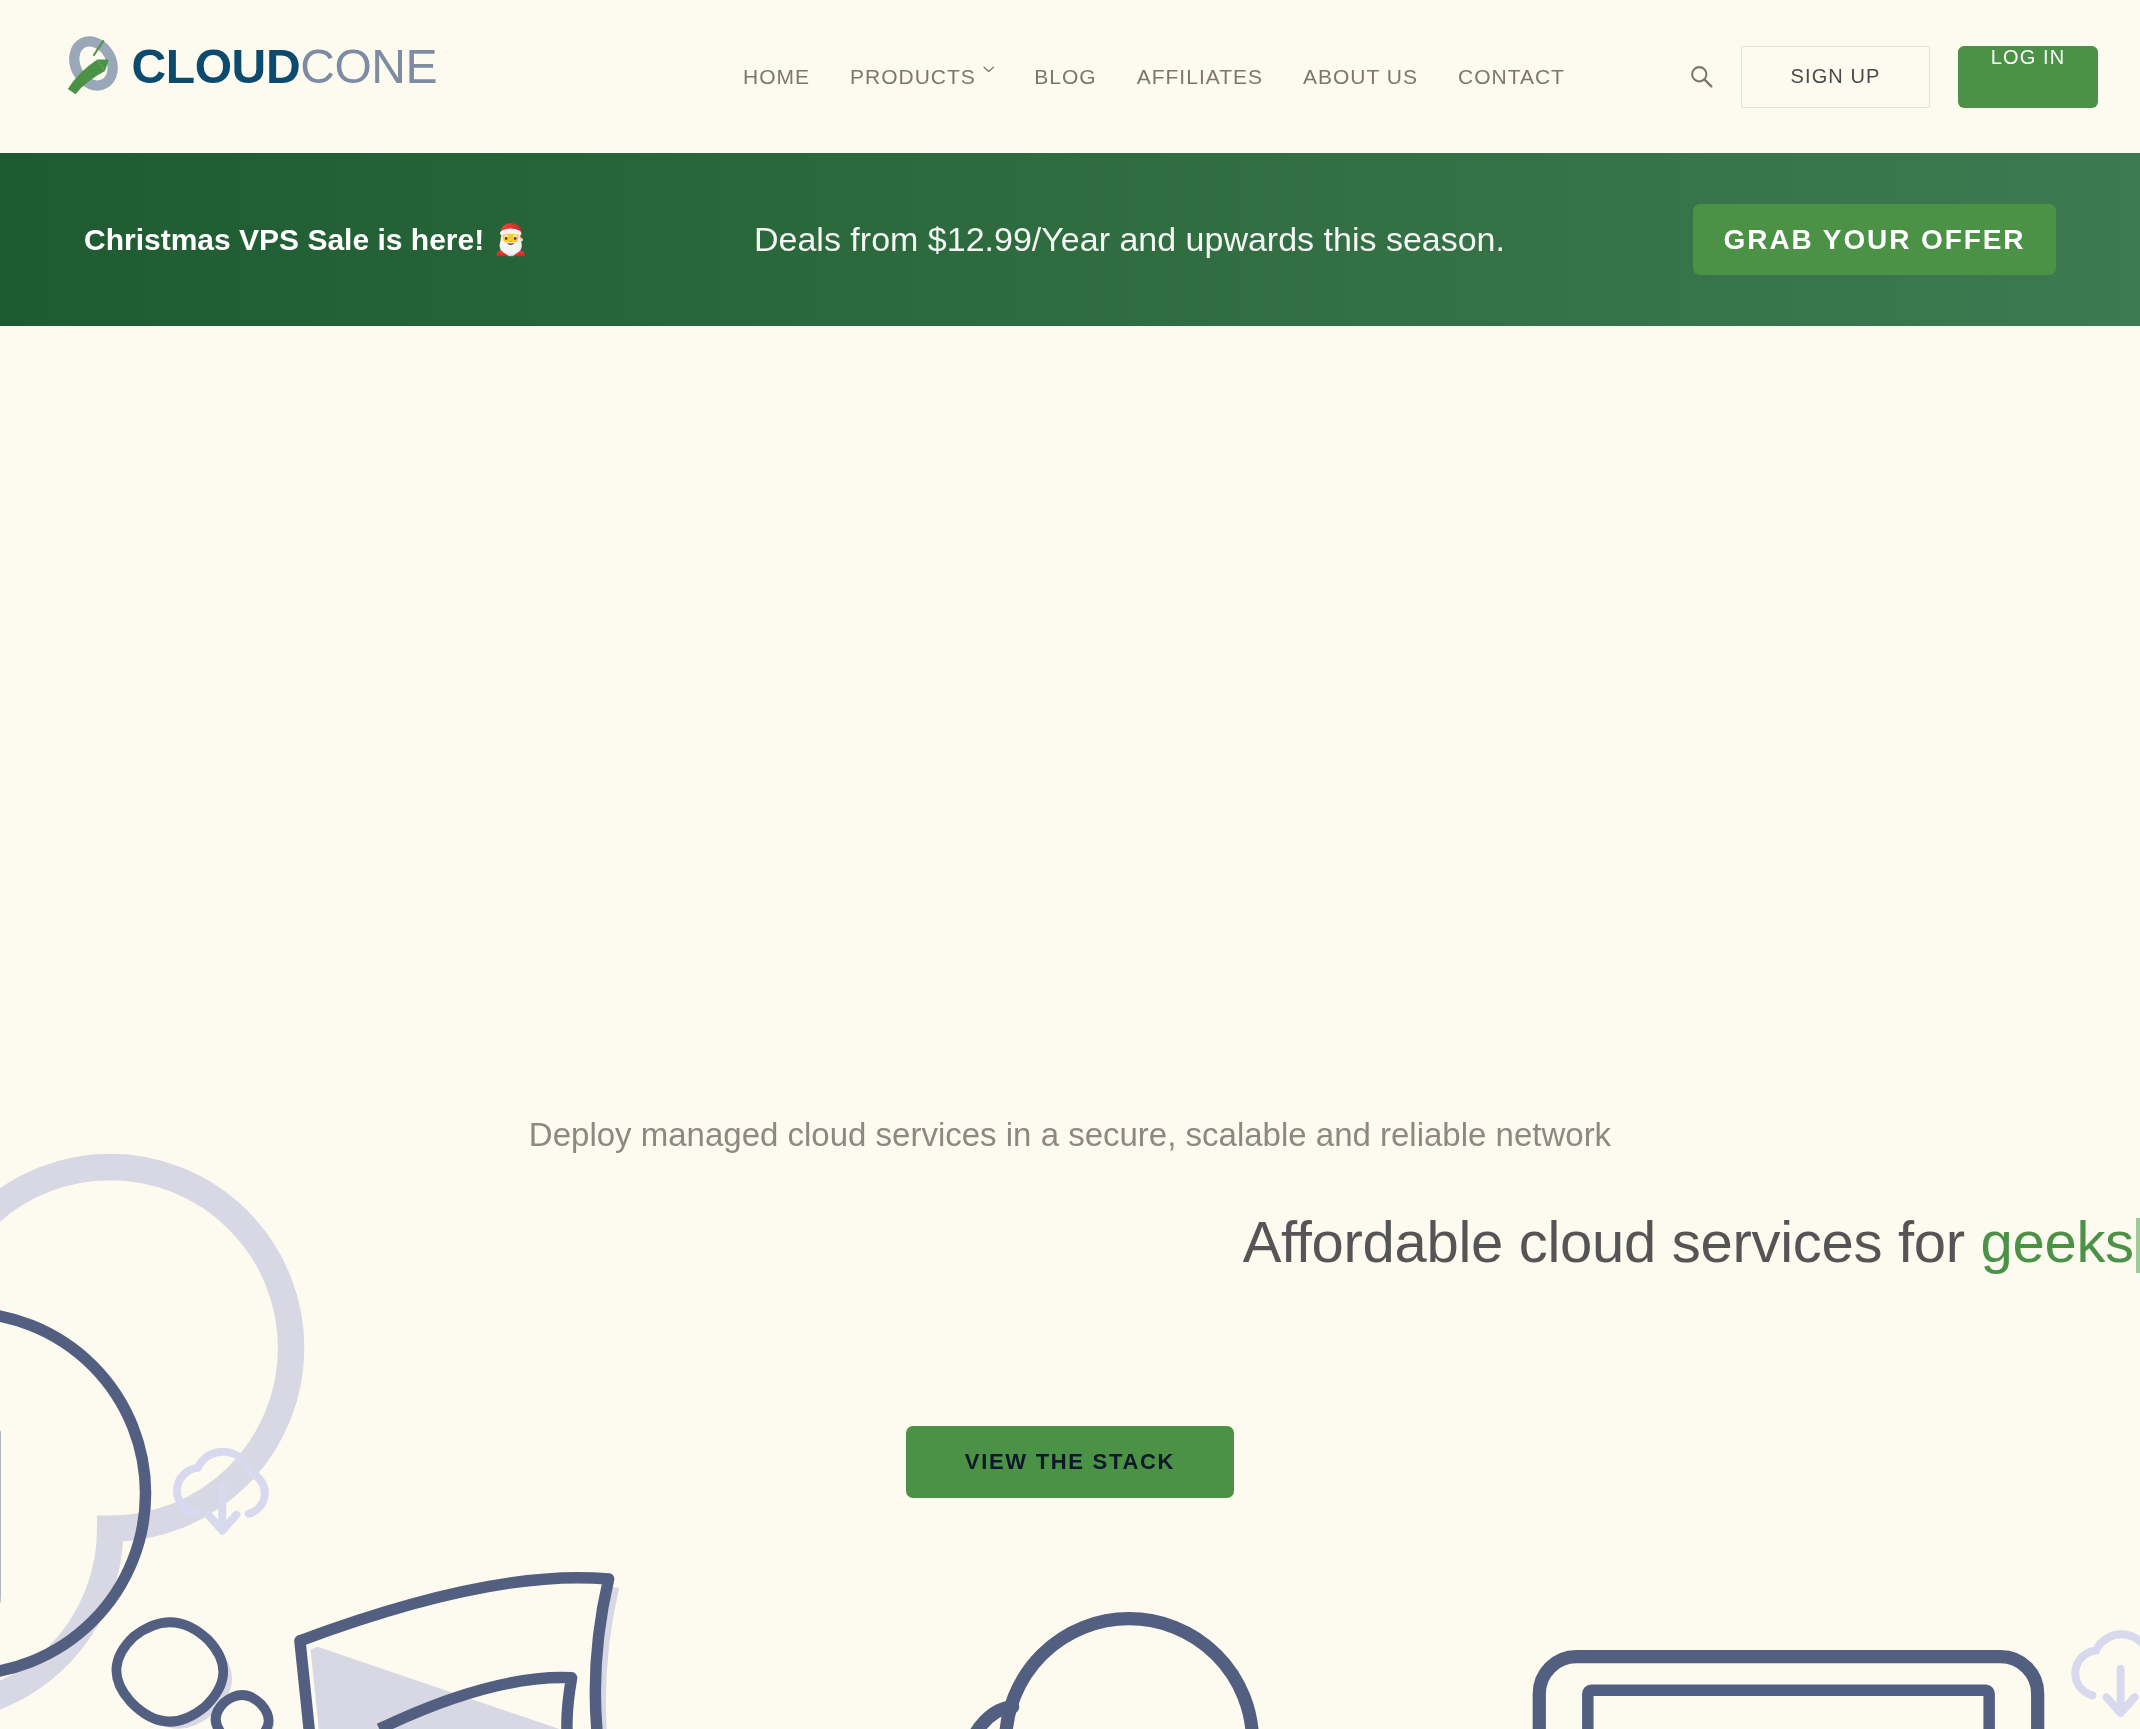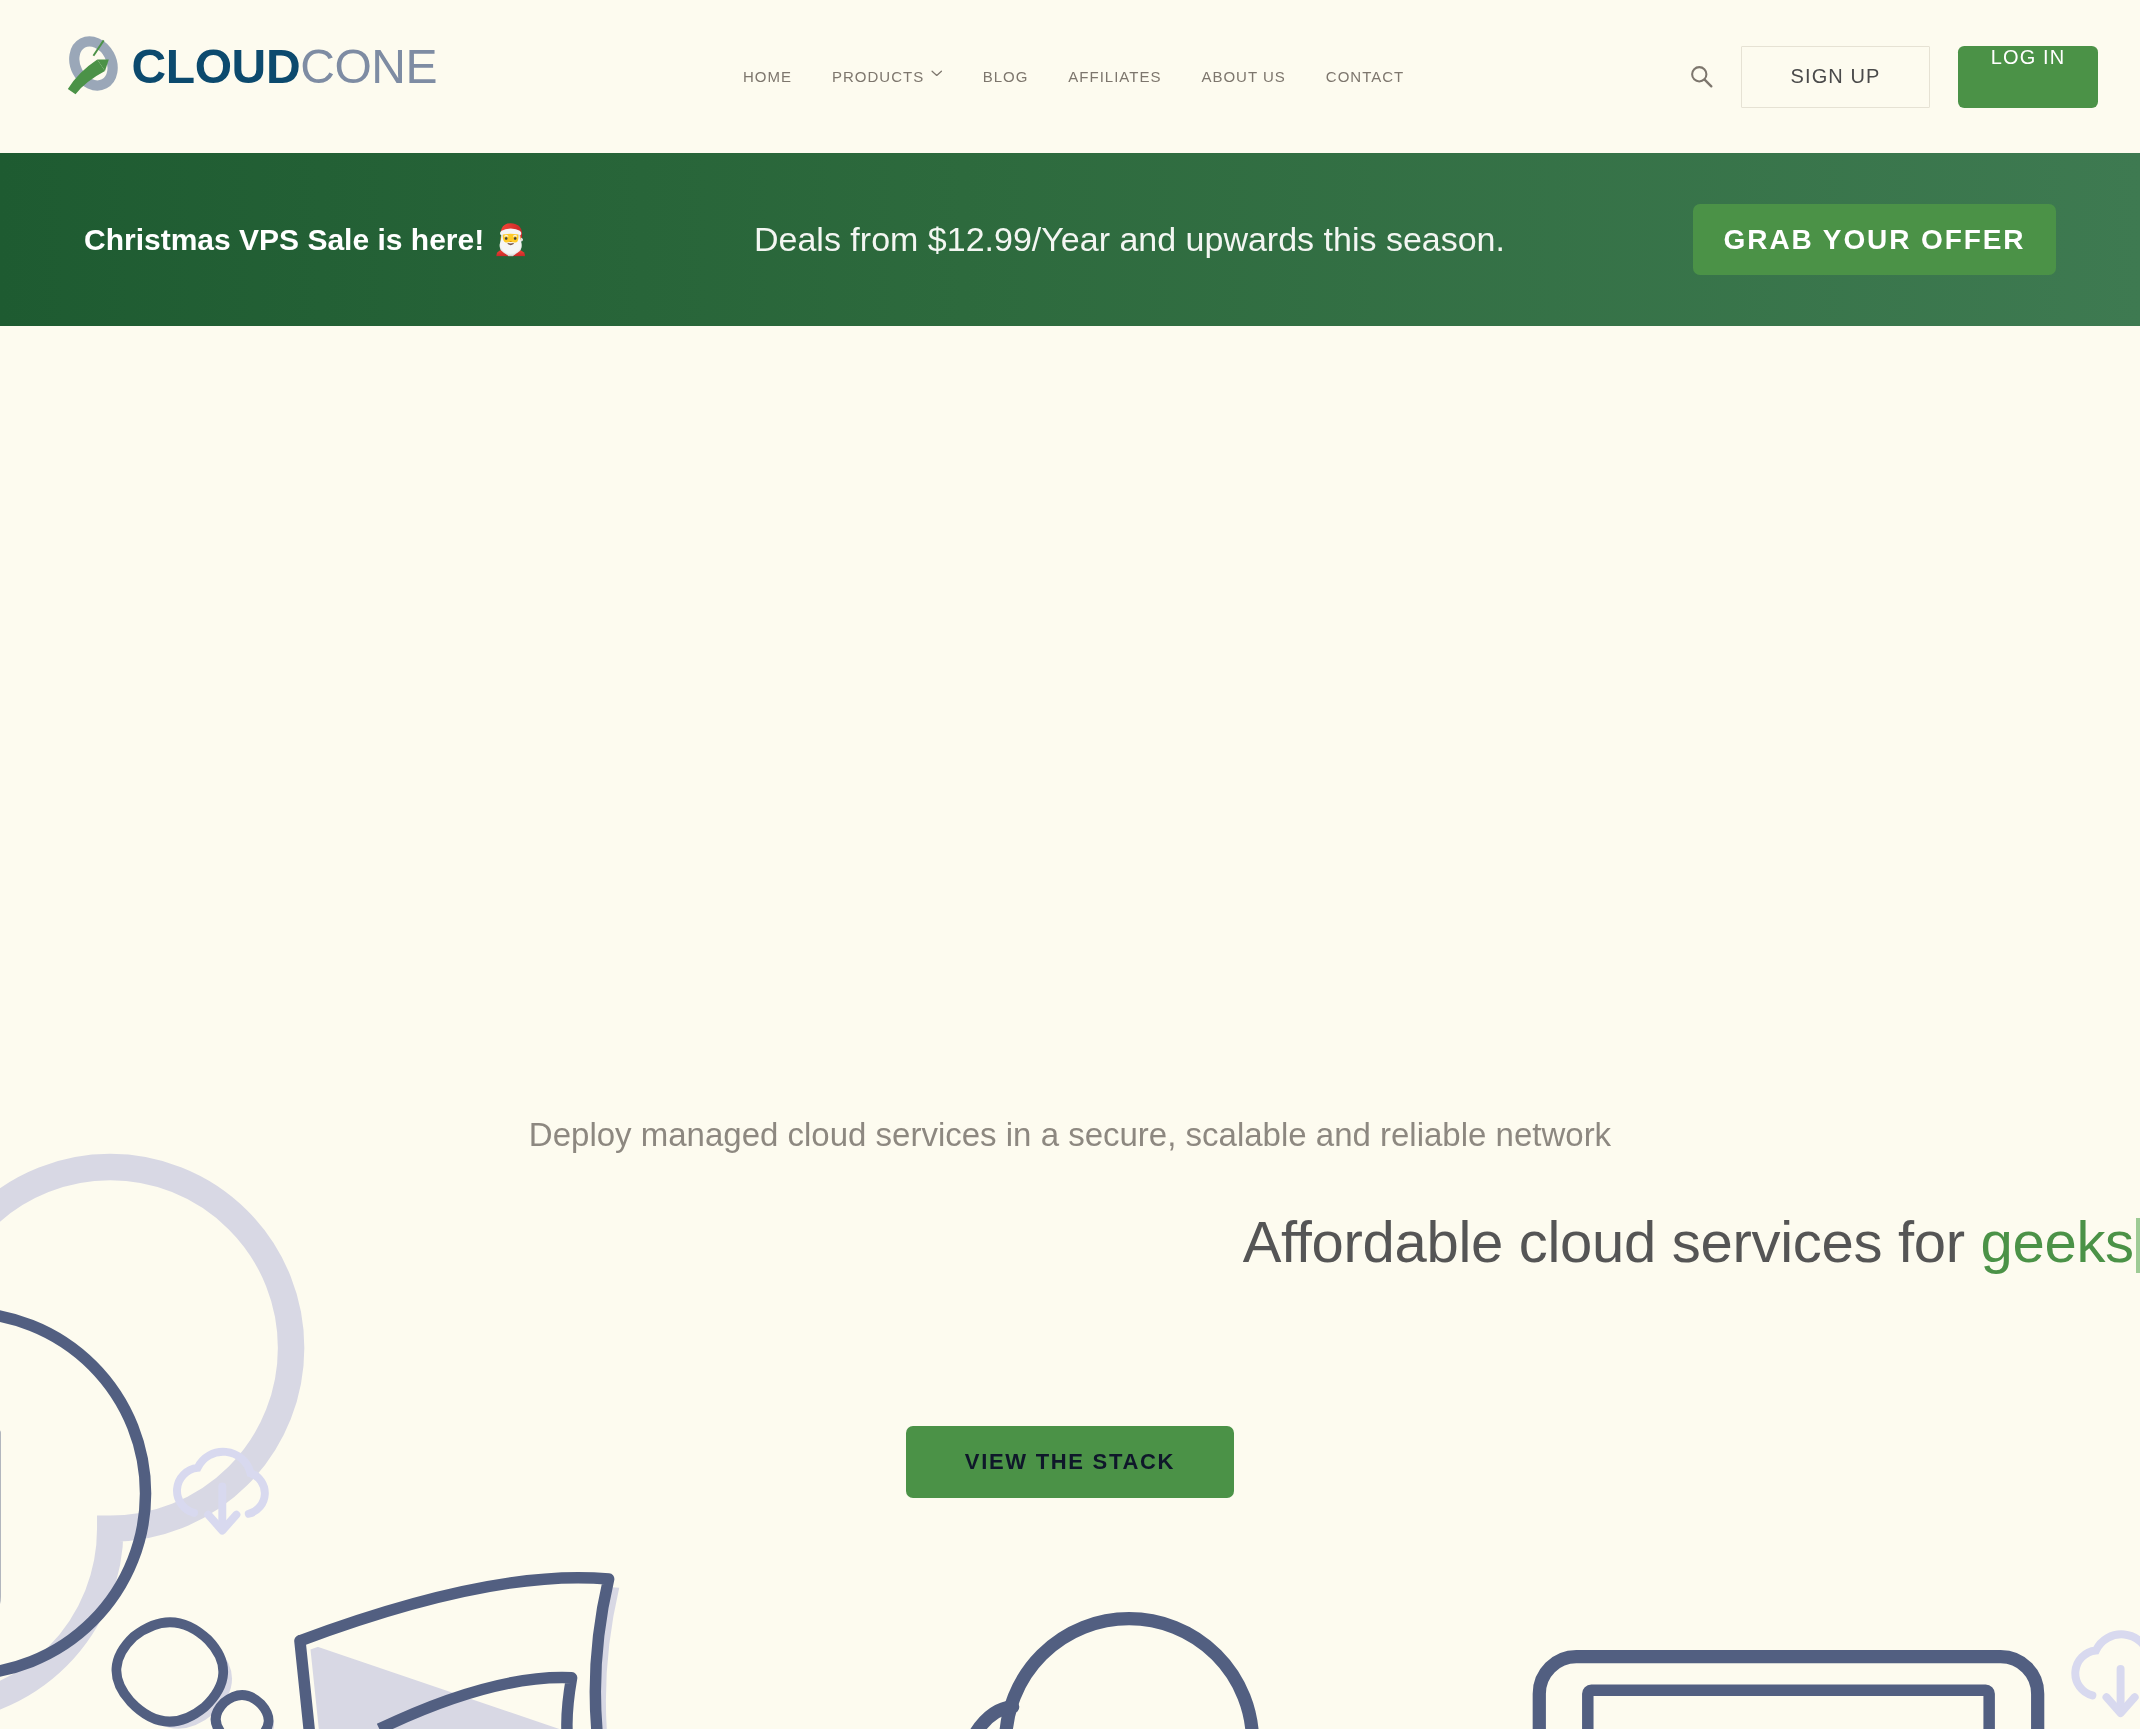--- a/index.html
+++ b/index.html
@@ -53,21 +53,21 @@
   .nav {
     position: absolute;
     left: 723px;
     top: 0;
     height: 153px;
     display: flex;
     align-items: center;
     gap: 0px;
   }
   .nav-item {
-    font-size: 15px;
+    font-size: 21px;
     letter-spacing: 1px;
     color: #7d766d;
     text-transform: uppercase;
     padding: 0 20px;
     white-space: nowrap;
     display: flex;
     align-items: flex-start;
     gap: 7px;
     cursor: pointer;
   }

